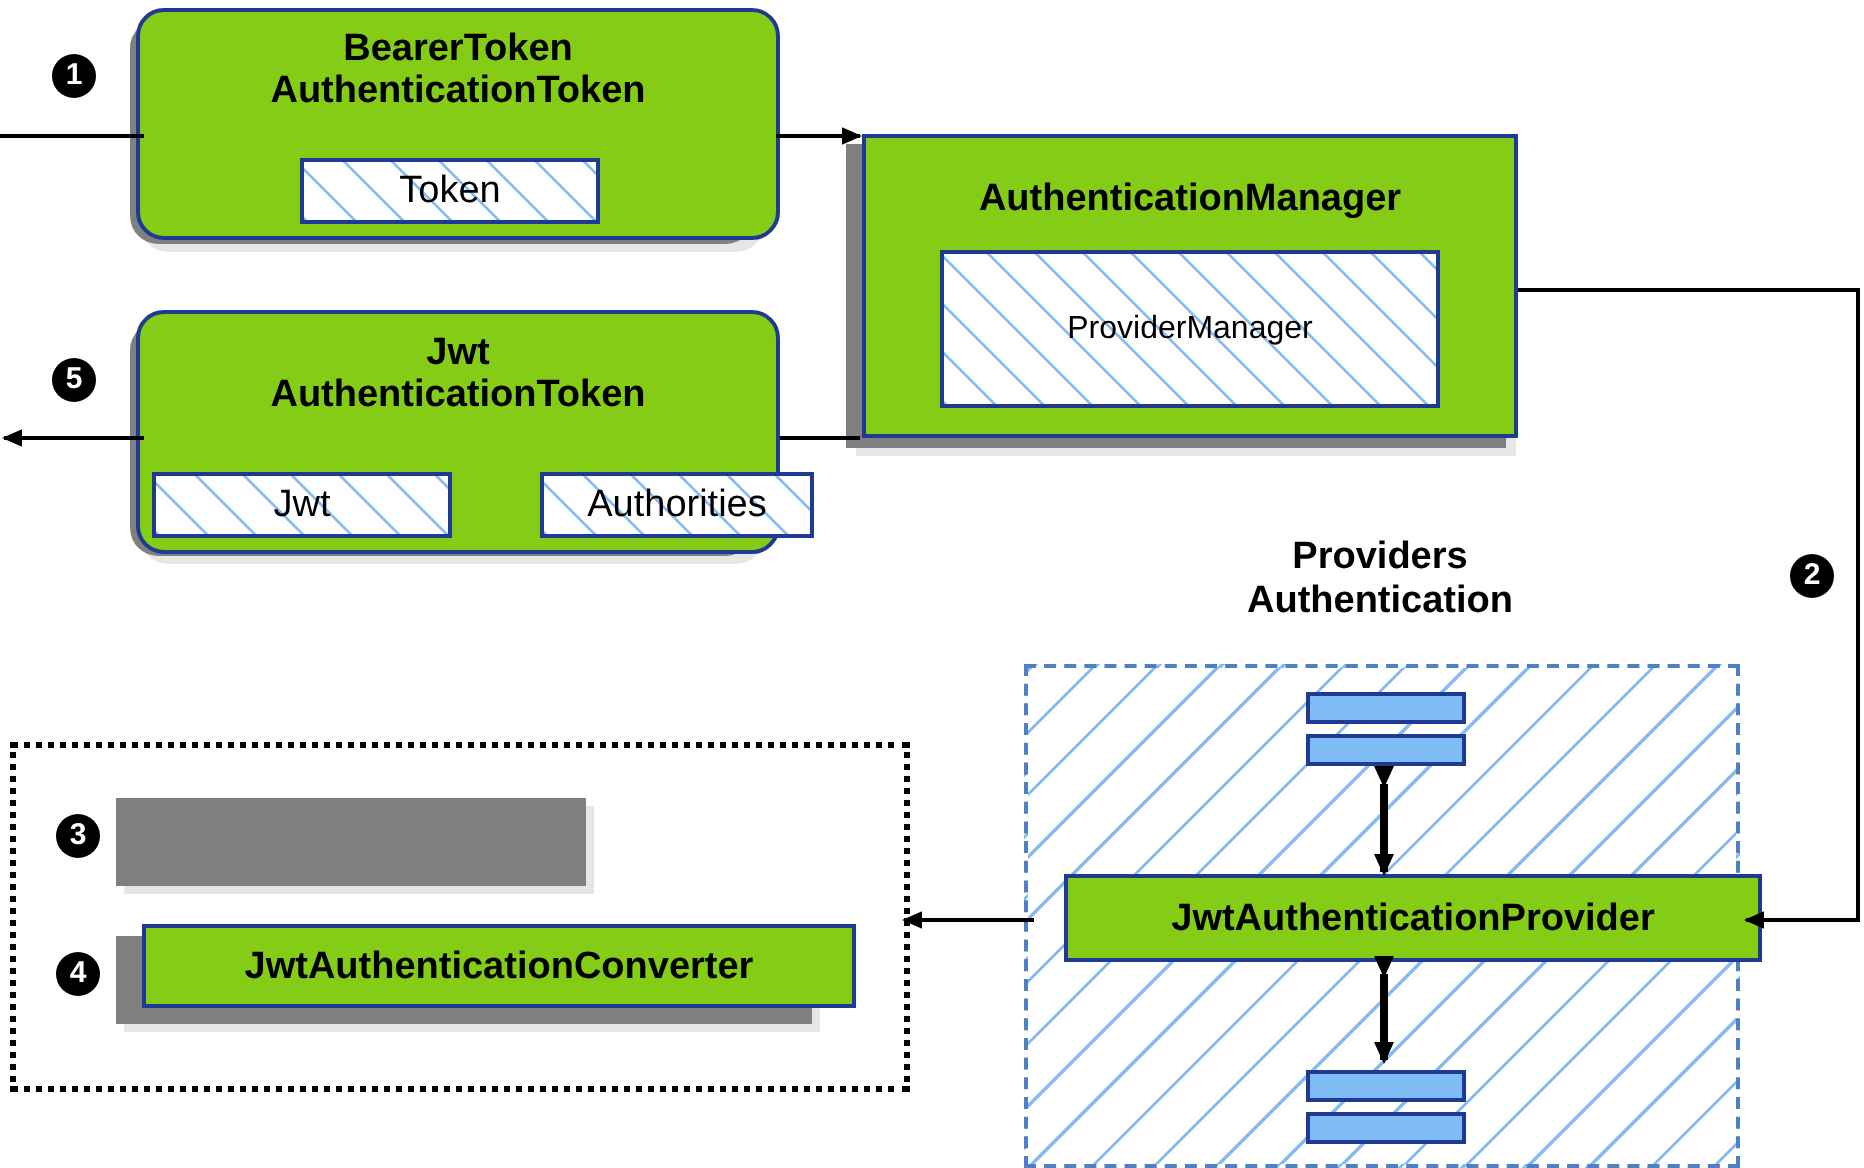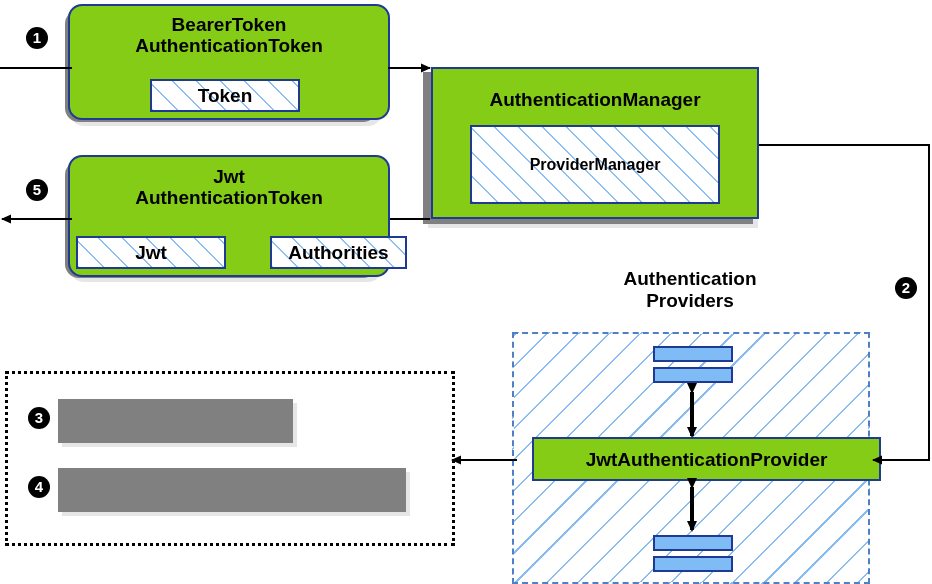--- a/index.html
+++ b/index.html
@@ -57,21 +57,21 @@
     background-image: repeating-linear-gradient(
       45deg,
       rgba(120,180,240,0.85) 0px,
       rgba(120,180,240,0.85) 1.4px,
       rgba(255,255,255,0) 1.4px,
       rgba(255,255,255,0) 17px
     );
     display: flex;
     align-items: center;
     justify-content: center;
-    font-weight: bold;
+    font-weight: normal;
     color: #000;
     z-index: 7;
   }
 
   .node-title {
     position: absolute;
     left: 0; right: 0;
     text-align: center;
     font-weight: bold;
     line-height: 1.12;
@@ -204,22 +204,22 @@
   <div class="node rounded" style="left:68px; top:155px; width:322px; height:122px;">
     <div class="node-title" style="top:9px; font-size:19px;">
       <div>Jwt</div>
       <div>AuthenticationToken</div>
     </div>
   </div>
   <div class="chip" style="left:76px; top:236px; width:150px; height:33px; font-size:19px;">Jwt</div>
   <div class="chip" style="left:238px; top:236px; width:137px; height:33px; font-size:19px;margin-left:32px;">Authorities</div>
 
   <div class="plain-label" style="left:565px; top:268px; width:250px; font-size:19px;">
+    <div>Providers</div>
     <div>Authentication</div>
-    <div>Providers</div>
   </div>
 
   <div class="dashed-blue" style="left:512px; top:332px; width:358px; height:252px;"></div>
 
   <div class="bar" style="left:653px; top:346px; width:80px; height:16px;"></div>
   <div class="bar" style="left:653px; top:367px; width:80px; height:16px;"></div>
 
   <div class="bar" style="left:653px; top:535px; width:80px; height:16px;"></div>
   <div class="bar" style="left:653px; top:556px; width:80px; height:16px;"></div>
 
@@ -229,14 +229,17 @@
     <div class="node-title" style="top:10px; font-size:19px;">JwtAuthenticationProvider</div>
   </div>
 
   <div class="dotted-black" style="left:5px; top:371px; width:450px; height:175px;"></div>
 
   <div class="shadow-light" style="left:62px; top:403px; width:235px; height:44px;"></div>
   <div class="shadow-dark" style="left:58px; top:399px; width:235px; height:44px;"></div>
 
   <div class="shadow-light" style="left:62px; top:472px; width:348px; height:44px;"></div>
   <div class="shadow-dark" style="left:58px; top:468px; width:348px; height:44px;"></div>
+  <div class="node" style="left:71px; top:462px; width:357px; height:42px; justify-content:center;">
+    <div class="node-title" style="top:9px; font-size:19px;">JwtAuthenticationConverter</div>
+  </div>
 
 </div>
 
 </body></html>

